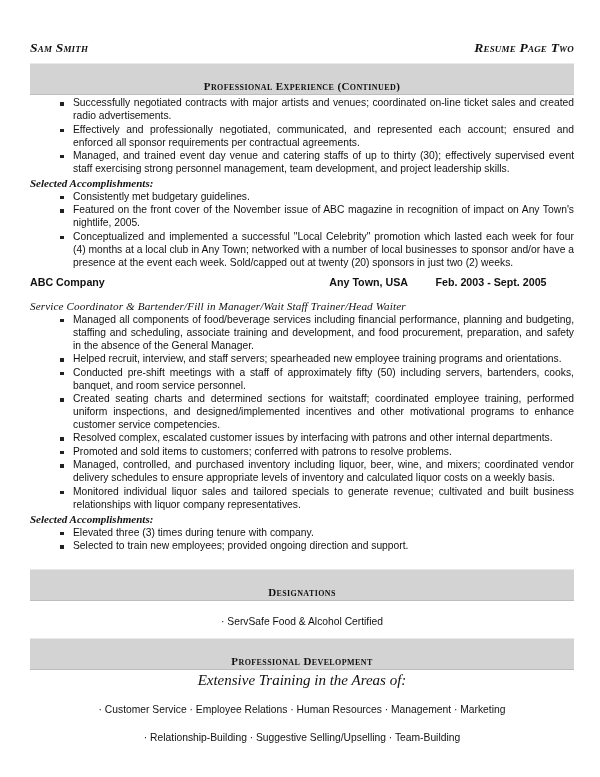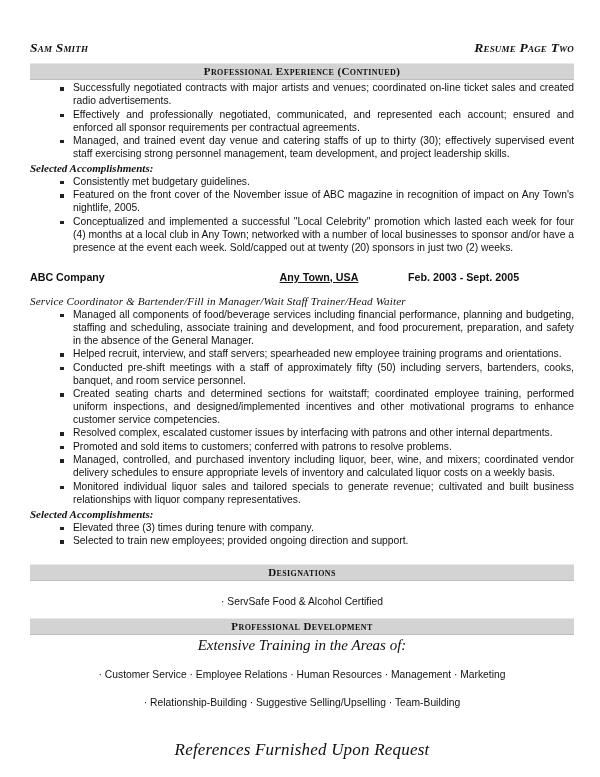--- a/index.html
+++ b/index.html
@@ -47,21 +47,21 @@
   .sec-bar {
     background: #d3d3d3;
     border-top: 1px solid #e8e8e8;
     border-bottom: 1px solid #bdbdbd;
     text-align: center;
     font-family: "Liberation Serif", serif;
     font-weight: bold;
     font-variant: small-caps;
     font-size: 11px;
     letter-spacing: 0.4px;
-    padding: 1px 0 2px 0;
+    padding: 16px 0 2px 0;
     line-height: 1.1;
   }
   
   ul.blist {
     list-style: none;
     margin: 2px 0 0 0;
     padding: 0 0 0 30px;
   }
   ul.blist li {
     position: relative;
@@ -85,25 +85,25 @@
     font-weight: bold;
     font-style: italic;
     font-size: 11px;
     margin: 1px 0 0 0;
   }
   
   .job-row {
     display: flex;
     font-weight: bold;
     font-size: 10.7px;
-    margin-top: 16px;
+    margin-top: 6px;
   }
   .job-company { flex: 0 0 200px; text-align: left; }
-  .job-location { flex: 0 0 178px; text-align: center; text-decoration: underline; }
-  .job-dates { flex: 1 1 auto; text-align: left; }
+  .job-location { flex: 0 0 178px; text-align: right; }
+  .job-dates { flex: 1 1 auto; text-align: center; }
   .job-title {
     font-family: "Liberation Serif", serif;
     font-style: italic;
     font-size: 11.2px;
     margin-top: 12px;
     letter-spacing: 0.1px;
   }
   
   .gap-lg { height: 15px; }
   .gap-sm { height: 9px; }

